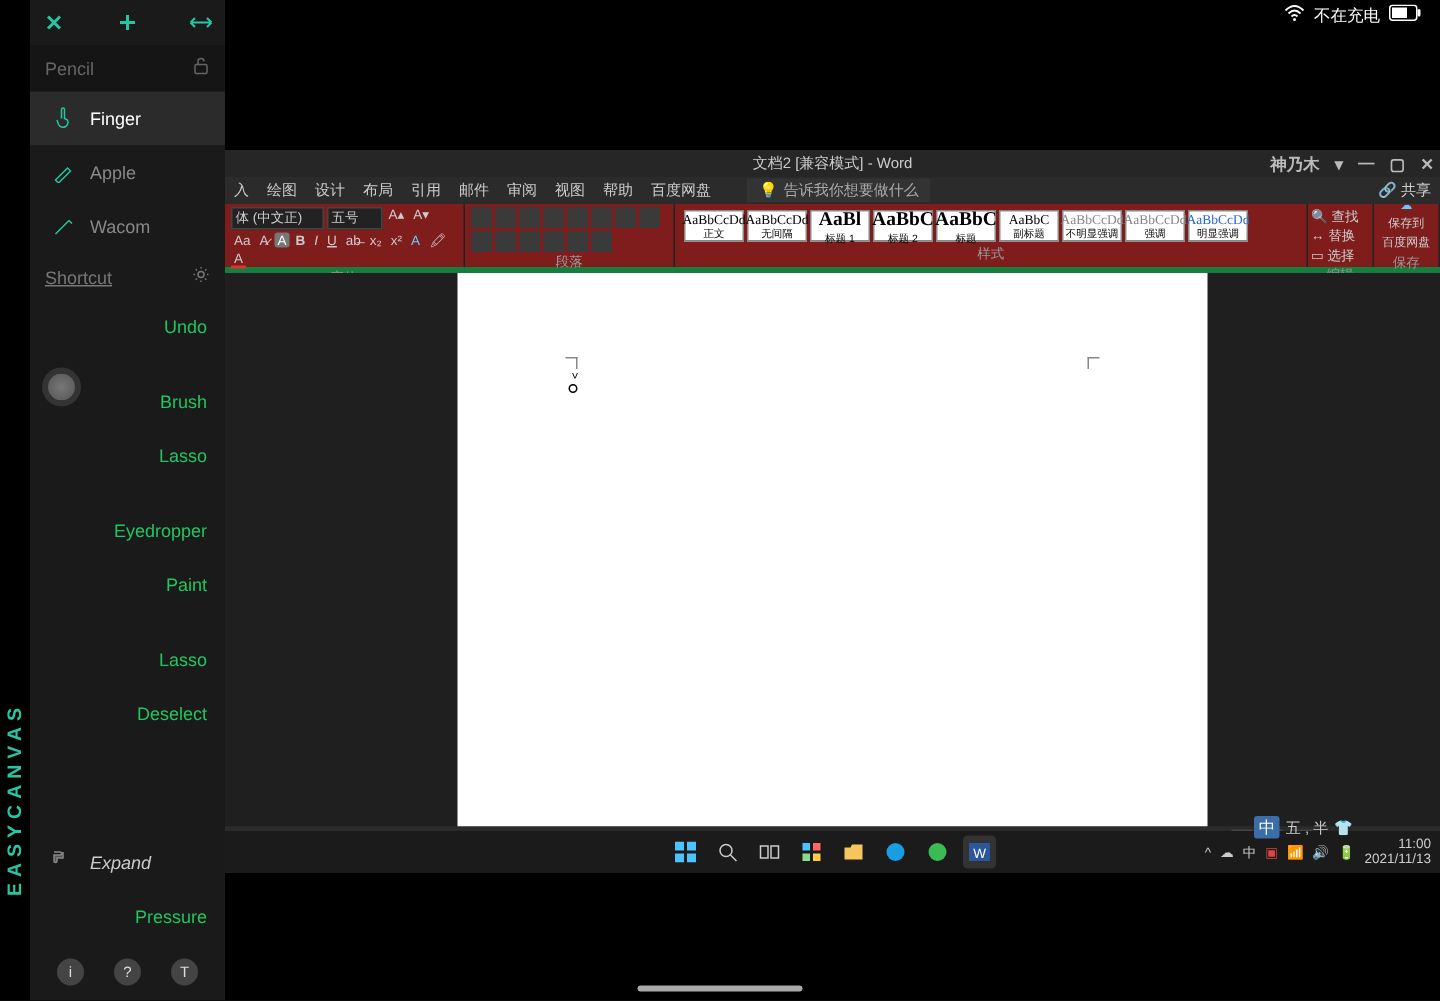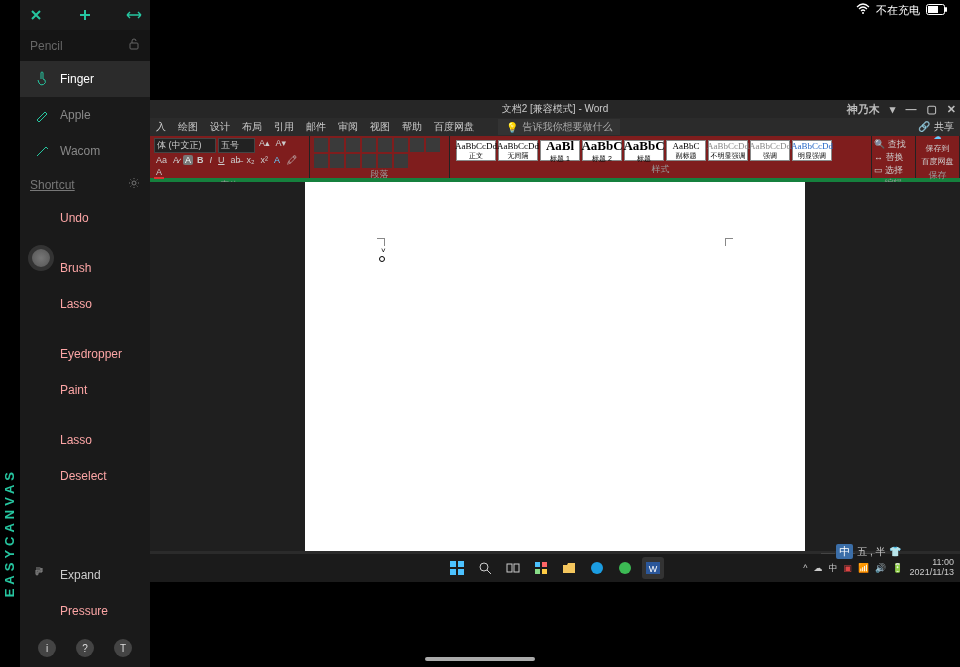--- a/index.html
+++ b/index.html
@@ -12,22 +12,22 @@
 
 .sidebar { position: absolute; left: 20px; top: 0; width: 130px; height: 100%; background: #1a1a1a; z-index: 40; display: flex; flex-direction: column; font-size: 12px; color: #aaa; }
 .side-top { display: flex; justify-content: space-between; align-items: center; height: 30px; padding: 0 6px; }
 .tb-btn { width: 20px; height: 20px; display: flex; align-items: center; justify-content: center; cursor: pointer; color: #26c6a0; }
 .pencil-row { display: flex; justify-content: space-between; align-items: flex-end; padding: 8px 10px; background: #151515; color: #666; }
 .input-row { display: flex; align-items: center; gap: 10px; padding: 10px 14px; background: #1a1a1a; color: #888; }
 .input-row.active { background: #2b2b2b; color: #fff; }
 .input-ico { width: 16px; height: 16px; display: inline-flex; align-items: center; justify-content: center; color: #26c6a0; }
 .shortcut-head { display: flex; justify-content: space-between; align-items: center; padding: 8px 10px; color: #777; text-decoration: underline; }
 .tool-list { flex: 1; overflow: hidden; }
-.tool-item { padding: 11px 12px 11px 40px; color: #fca5a5; font-size: 12px; }
-.tool-expand { display: flex; align-items: center; gap: 12px; padding: 10px 14px; color: #ccc; }
+.tool-item { padding: 11px 12px 11px 40px; color: #22c55e; font-size: 12px; text-align: right; }
+.tool-expand { display: flex; align-items: center; gap: 12px; padding: 10px 14px; color: #ccc; font-style: italic; }
 .side-bottom { display: flex; justify-content: space-around; padding: 10px 8px; }
 .round-ico { width: 18px; height: 18px; border-radius: 50%; background: #444; display: flex; align-items: center; justify-content: center; font-size: 10px; color: #ddd; }
 
 
 .brand { position: absolute; left: 2px; bottom: 70px; writing-mode: vertical-rl; transform: rotate(180deg); font-weight: 700; letter-spacing: 4px; font-size: 13px; color: #26c6a0; }
 
 
 .float-dot { position: absolute; left: 28px; top: 245px; width: 26px; height: 26px; border-radius: 50%; background: radial-gradient(circle,#777,#555); border: 4px solid #333; z-index: 60; }
 
 

